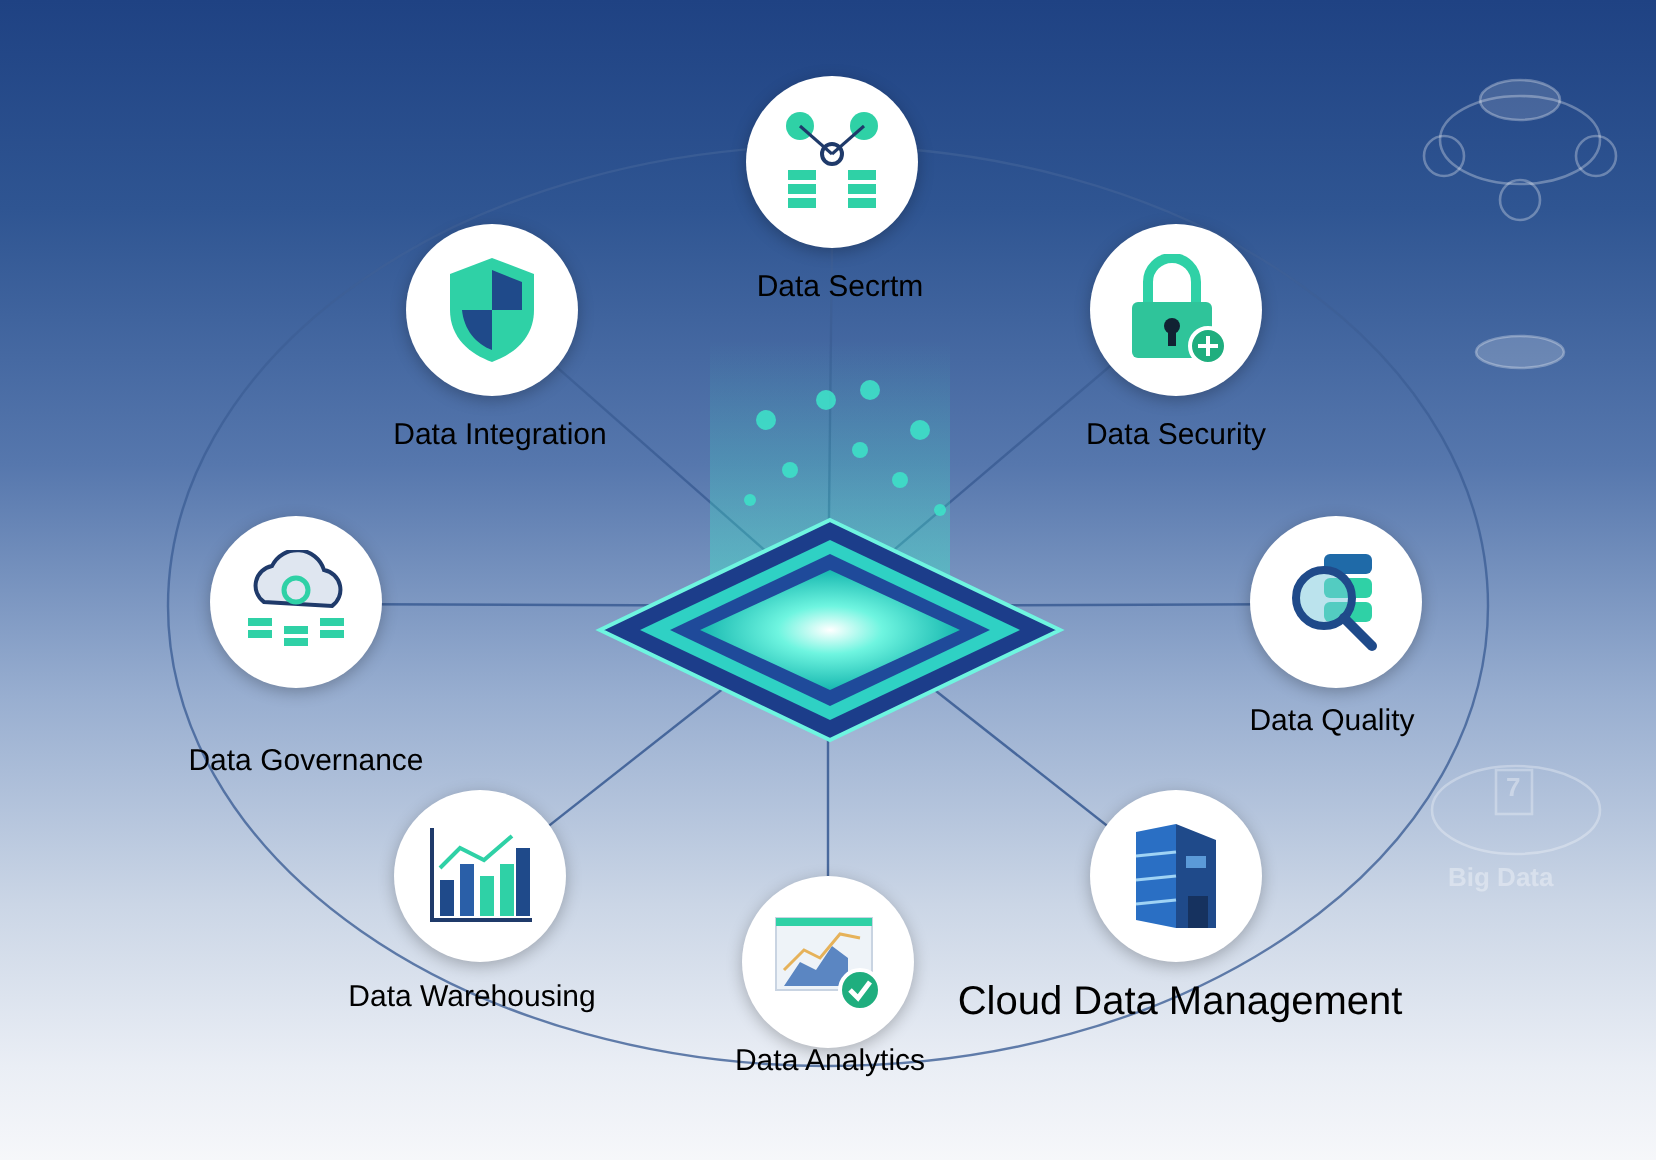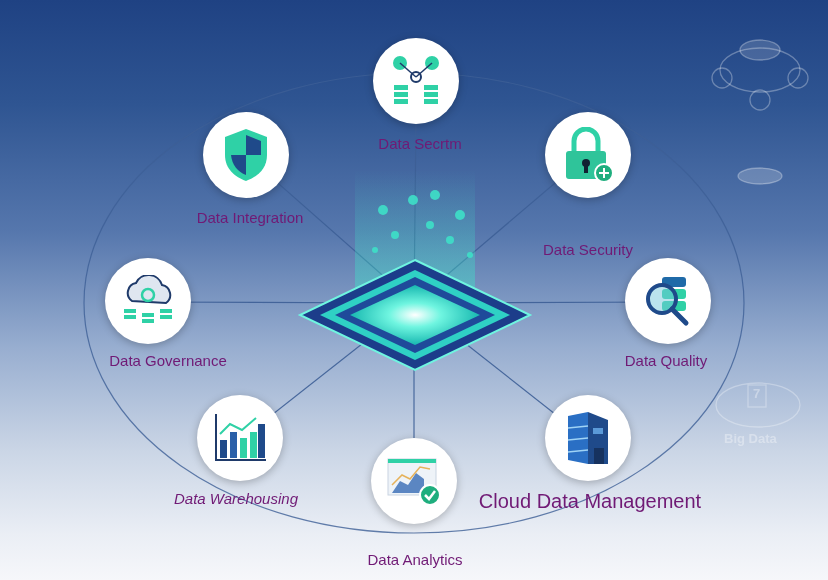--- a/index.html
+++ b/index.html
@@ -3,21 +3,21 @@
 <meta charset="utf-8">
 <style>
   html, body { margin:0; padding:0; }
   body { width:828px; height:580px; overflow:hidden; position:relative;
     font-family:"Liberation Sans", sans-serif;
     background: linear-gradient(180deg, #1f4283 0%, #2f5592 18%, #5677ad 40%, #98aed0 60%, #cbd6e6 78%, #eaeef5 92%, #f6f7fa 100%); }
   .abs { position:absolute; }
   svg.layer { position:absolute; left:0; top:0; }
   .node { position:absolute; width:86px; height:86px; border-radius:50%; background:#fff;
     box-shadow:0 2px 8px rgba(0,0,0,0.25); display:flex; align-items:center; justify-content:center; }
-  .label { position:absolute; font-size:15px; color:#701a75; white-space:nowrap; transform:translateX(-50%); }
+  .label { position:absolute; font-size:15px; color:#000000; white-space:nowrap; transform:translateX(-50%); }
   .ghost { position:absolute; color:rgba(255,255,255,0.35); font-size:13px; font-weight:bold; }
 </style>
 </head>
 <body>
 
 <svg class="layer" width="828" height="580">
   <ellipse cx="414" cy="303" rx="330" ry="230" fill="none" stroke="#3d5f96" stroke-width="1.2" opacity="0.8"></ellipse>
   <g stroke="#3d5f96" stroke-width="1.2" opacity="0.9">
     <line x1="414" y1="303" x2="416" y2="120"></line>
     <line x1="414" y1="303" x2="246" y2="155"></line>
@@ -104,35 +104,35 @@
 <div class="node" style="left:545px;top:112px;">
   <svg width="52" height="56" viewBox="0 0 52 56">
     <path d="M12 24 V14 A12 12 0 0 1 36 14 V24" fill="none" stroke="#2fd1a6" stroke-width="5"></path>
     <rect x="4" y="24" width="40" height="28" rx="3" fill="#2fc49a"></rect>
     <circle cx="24" cy="36" r="4" fill="#123"></circle>
       <rect x="22" y="38" width="4" height="8" fill="#123"></rect>
     <circle cx="42" cy="46" r="9" fill="#1fae7e" stroke="#fff" stroke-width="2"></circle>
     <path d="M42 41 V51 M37 46 H47" stroke="#fff" stroke-width="2"></path>
   </svg>
 </div>
-<div class="label" style="left:588px;top:209px;margin-top:32px;">Data Security</div>
+<div class="label" style="left:588px;top:209px;">Data Security</div>
 
 <div class="node" style="left:105px;top:258px;">
   <svg width="60" height="52" viewBox="0 0 60 52">
     <path d="M14 26 A10 10 0 0 1 18 8 A14 14 0 0 1 44 10 A10 10 0 0 1 48 28 Z" fill="#dfe6f0" stroke="#1f3a6a" stroke-width="2"></path>
     <circle cx="30" cy="20" r="6" fill="none" stroke="#2fd1a6" stroke-width="2.5"></circle>
     <rect x="6" y="34" width="12" height="4" fill="#2fd1a6"></rect>
       <rect x="6" y="40" width="12" height="4" fill="#2fd1a6"></rect>
     <rect x="24" y="38" width="12" height="4" fill="#2fd1a6"></rect>
       <rect x="24" y="44" width="12" height="4" fill="#2fd1a6"></rect>
     <rect x="42" y="34" width="12" height="4" fill="#2fd1a6"></rect>
       <rect x="42" y="40" width="12" height="4" fill="#2fd1a6"></rect>
   </svg>
 </div>
-<div class="label" style="left:153px;top:352px;margin-left:15px;">Data Governance</div>
+<div class="label" style="left:153px;top:372px;">Data Governance</div>
 
 <div class="node" style="left:625px;top:258px;">
   <svg width="56" height="56" viewBox="0 0 56 56">
     <rect x="22" y="4" width="24" height="10" rx="3" fill="#1f6aa8"></rect>
       <rect x="22" y="16" width="24" height="10" rx="3" fill="#2fd1a6"></rect>
     <rect x="22" y="28" width="24" height="10" rx="3" fill="#2fd1a6"></rect>
     <circle cx="22" cy="26" r="14" fill="rgba(120,200,220,0.5)" stroke="#1f4a8a" stroke-width="4"></circle>
     <line x1="32" y1="36" x2="46" y2="50" stroke="#1f4a8a" stroke-width="5" stroke-linecap="round"></line>
   </svg>
 </div>
@@ -142,33 +142,33 @@
   <svg width="56" height="52" viewBox="0 0 56 52">
     <path d="M4 2 V48 H54" fill="none" stroke="#1f3a6a" stroke-width="2"></path>
     <rect x="8" y="28" width="7" height="18" fill="#1f4a8a"></rect>
       <rect x="18" y="20" width="7" height="26" fill="#2a5fa8"></rect>
     <rect x="28" y="26" width="7" height="20" fill="#2fd1a6"></rect>
       <rect x="38" y="20" width="7" height="26" fill="#2fd1a6"></rect>
     <rect x="46" y="12" width="7" height="34" fill="#1f4a8a"></rect>
     <polyline points="8,22 18,12 30,18 44,6" fill="none" stroke="#2fd1a6" stroke-width="2"></polyline>
   </svg>
 </div>
-<div class="label" style="left:236px;top:490px;font-style:italic;">Data Warehousing</div>
+<div class="label" style="left:236px;top:490px;">Data Warehousing</div>
 
 <div class="node" style="left:371px;top:438px;">
   <svg width="60" height="52" viewBox="0 0 60 52">
     <rect x="4" y="4" width="48" height="36" fill="#eef3f8" stroke="#c9d4e2"></rect>
     <rect x="4" y="4" width="48" height="4" fill="#2fd1a6"></rect>
     <path d="M8 38 L16 26 L24 30 L32 18 L40 24 V38 Z" fill="#5b86c2"></path>
     <polyline points="8,30 18,20 26,24 36,12 46,14" fill="none" stroke="#e6b25a" stroke-width="1.5"></polyline>
     <circle cx="46" cy="40" r="10" fill="#1fae7e" stroke="#fff" stroke-width="2"></circle>
     <polyline points="41,40 45,44 51,36" fill="none" stroke="#fff" stroke-width="2.5"></polyline>
   </svg>
 </div>
-<div class="label" style="left:415px;top:522px;margin-top:29px;">Data Analytics</div>
+<div class="label" style="left:415px;top:522px;">Data Analytics</div>
 
 <div class="node" style="left:545px;top:395px;">
   <svg width="48" height="56" viewBox="0 0 48 56">
     <polygon points="4,6 24,2 24,54 4,50" fill="#2a6fc4"></polygon>
     <polygon points="24,2 44,10 44,54 24,54" fill="#1f4a8a"></polygon>
     <g stroke="#9fd3f5" stroke-width="1.5">
         <line x1="4" y1="18" x2="24" y2="16"></line>
         <line x1="4" y1="30" x2="24" y2="28"></line>
         <line x1="4" y1="42" x2="24" y2="40"></line>
       </g>

